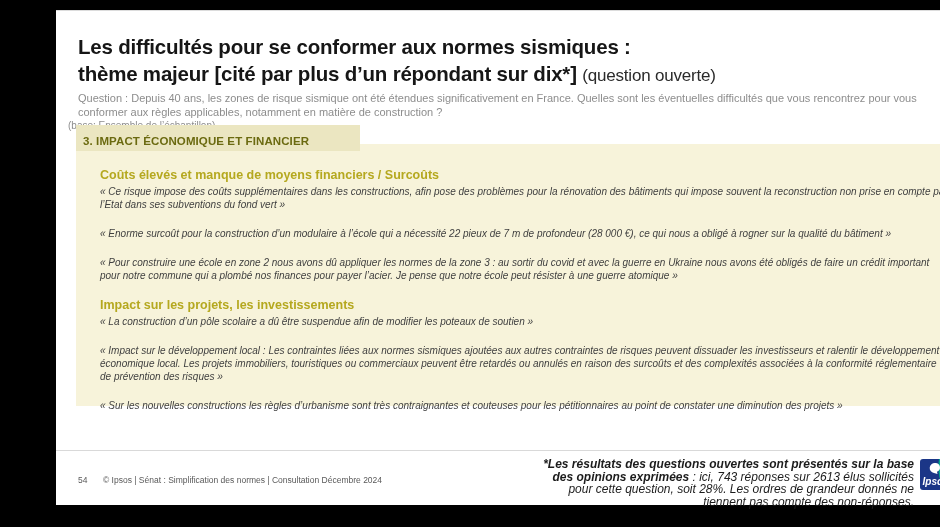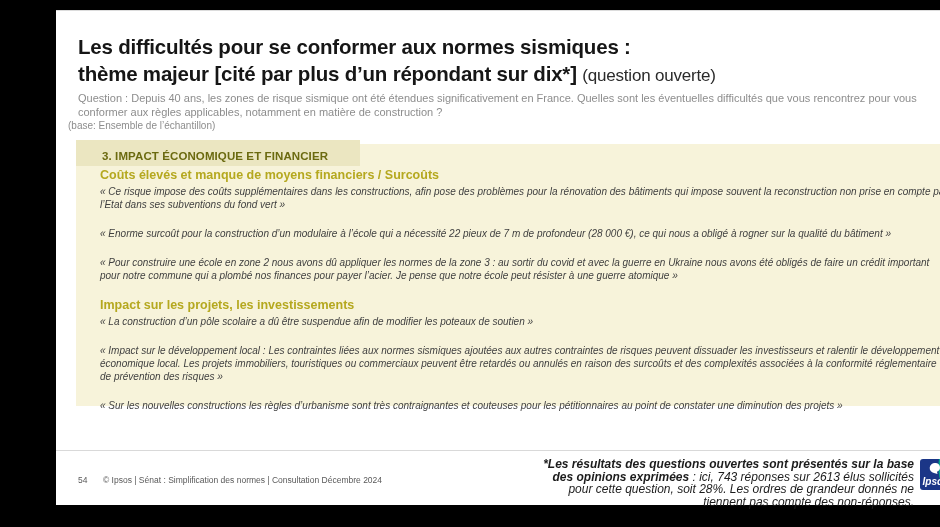--- a/index.html
+++ b/index.html
@@ -25,24 +25,24 @@
   .question{
     position:absolute;left:22px;top:81px;width:868px;
     color:var(--question-gray);font-size:11px;line-height:13.5px;
   }
   .base-note{
     position:absolute;left:12px;top:109px;
     color:var(--question-gray);font-size:10px;
   }
   
   .section-tab{
-    position:absolute;left:20px;top:129px;width:284px;height:26px;
+    position:absolute;left:20px;top:114px;width:284px;height:26px;
     background:var(--tab-bg);
     box-sizing:border-box;
-    padding:6px 0 0 26px;
+    padding:6px 0 0 7px;
   }
   .section-tab .label{
     color:var(--accent-olive);font-weight:bold;font-size:11.5px;letter-spacing:0.1px;
   }
   .panel{
     position:absolute;left:20px;top:133px;width:878px;height:262px;
     background:var(--panel-bg);
     box-sizing:border-box;
     padding:24px 6px 0 24px;
   }

